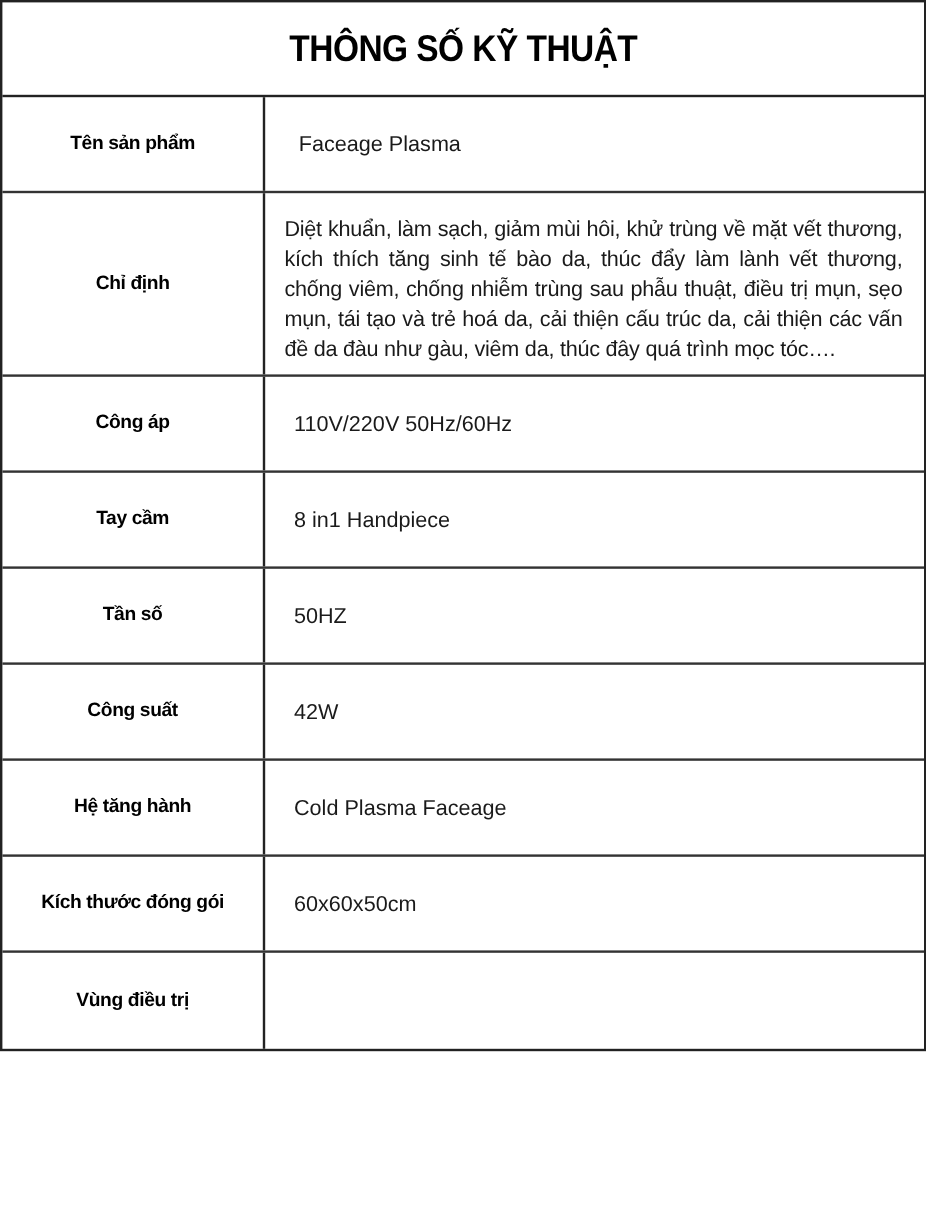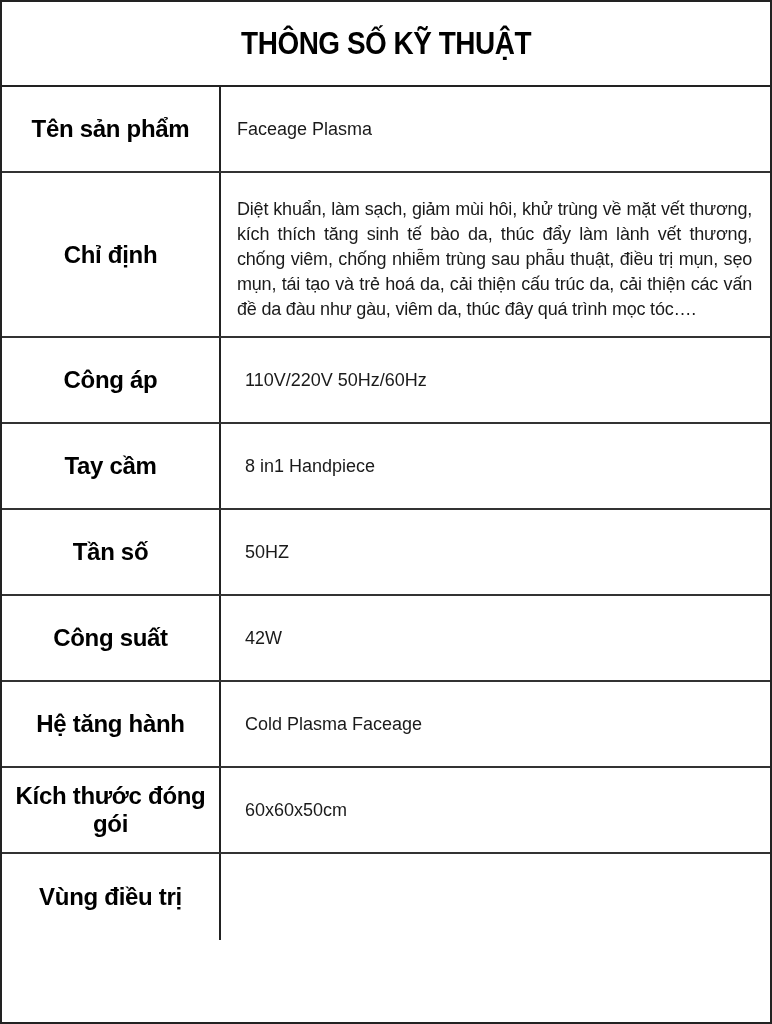--- a/index.html
+++ b/index.html
@@ -10,21 +10,21 @@
     body {
       width: 772px;
       height: 1024px;
       overflow: hidden;
       font-family: "Liberation Sans", "DejaVu Sans", sans-serif;
       color: #111111;
     }
     .spec-table {
       position: relative;
       width: 772px;
-      height: 1024px;
+      height: 876px;
       box-sizing: border-box;
       border: 2px solid #222222;
       display: flex;
       flex-direction: column;
     }
     .title-row {
       height: 85px;
       box-sizing: border-box;
       border-bottom: 2px solid #222222;
       display: flex;
@@ -51,35 +51,35 @@
     .spec-label {
       width: 219px;
       flex: 0 0 219px;
       box-sizing: border-box;
       border-right: 2px solid #222222;
       display: flex;
       align-items: center;
       justify-content: center;
       text-align: center;
       font-weight: bold;
-      font-size: 24px;
+      font-size: 16px;
       color: #000000;
       letter-spacing: -0.3px;
     }
     .spec-value {
       flex: 1;
       box-sizing: border-box;
       display: flex;
       align-items: center;
       padding-left: 24px;
       font-size: 18px;
       color: #1a1a1a;
     }
     .spec-value.first {
-      padding-left: 16px;
+      padding-left: 28px;
     }
     .spec-value.multiline {
       padding: 14px 18px 4px 16px;
       text-align: justify;
       line-height: 25px;
       font-size: 18px;
       letter-spacing: -0.2px;
     }
     .h-86 { height: 86px; }
     .h-165 { height: 165px; }

